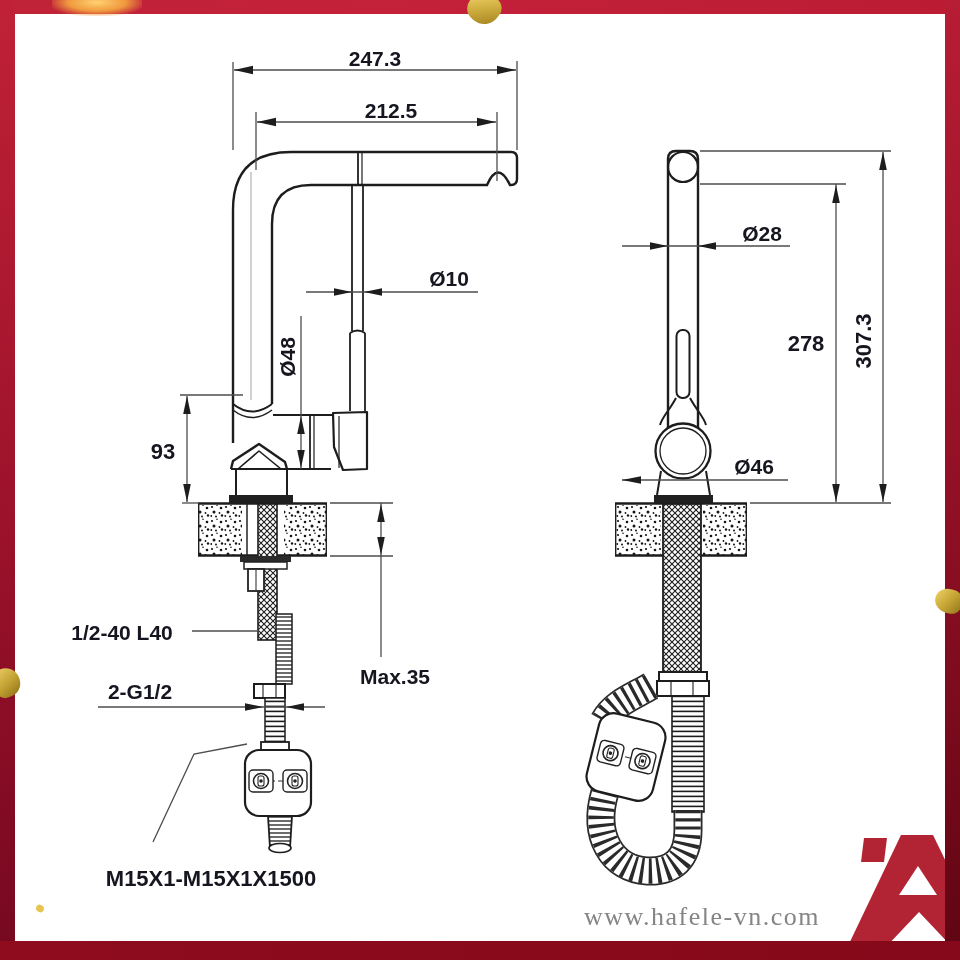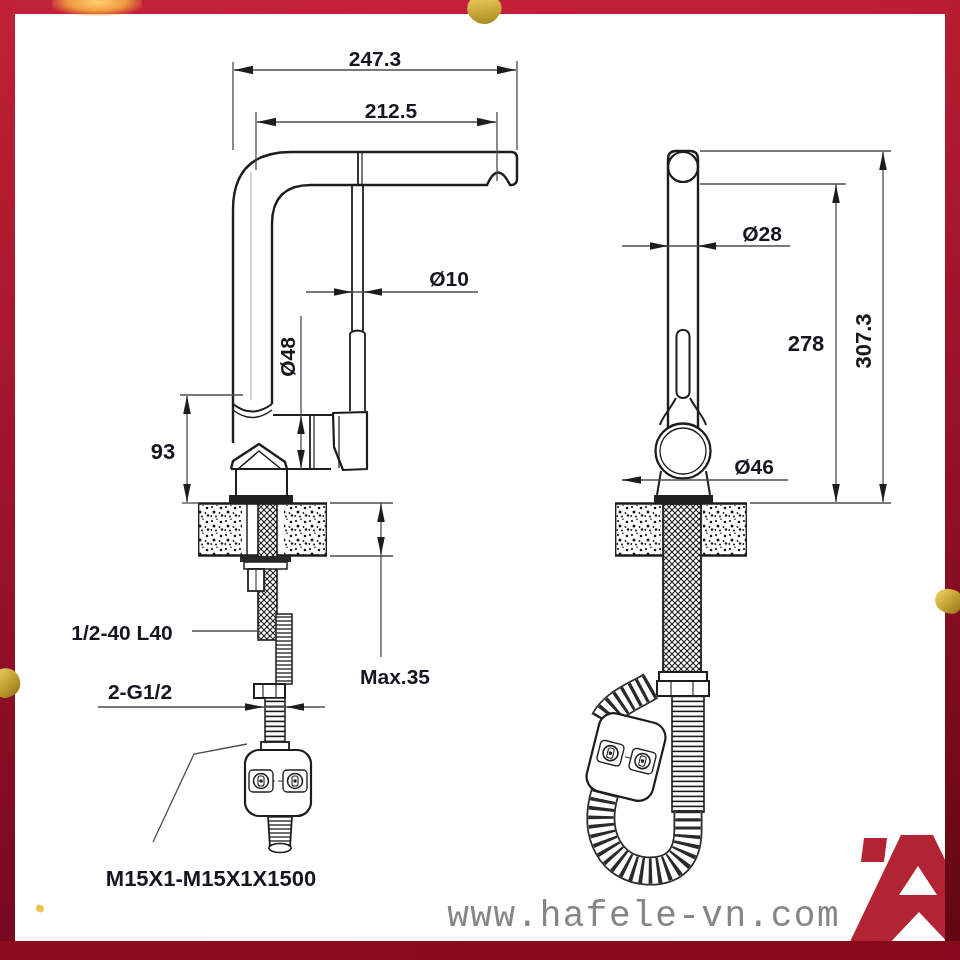--- a/index.html
+++ b/index.html
@@ -3,23 +3,23 @@
 <meta charset="utf-8">
 <style>
   html,body{margin:0;padding:0;}
   body{
     width:960px;height:960px;position:relative;overflow:hidden;
     background:#ffffff;font-family:"Liberation Sans",sans-serif;
   }
   .canvas{position:absolute;inset:0;background:#fff;}
   svg text{font-family:"Liberation Sans",sans-serif;font-weight:bold;fill:#15161f;}
   .watermark{
-    position:absolute;right:120px;top:901px;height:32px;line-height:32px;
-    font-size:36px;font-weight:400;color:#858585;letter-spacing:1.5px;
-    font-family:Liberation Mono, monospace;
+    position:absolute;right:140px;top:901px;height:32px;line-height:32px;
+    font-size:26px;font-weight:400;color:#858585;letter-spacing:1.5px;
+    font-family:Liberation Serif, serif;
   }
   .frame{position:absolute;}
   .frame-top{left:0;top:0;width:960px;height:14px;
     background:linear-gradient(90deg,#c02338,#c4213b 40%,#bb1c34);}
   .frame-left{left:0;top:0;width:15px;height:960px;
     background:linear-gradient(180deg,#c02137,#9b122a 55%,#750820);}
   .frame-right{left:945px;top:0;width:15px;height:960px;
     background:linear-gradient(180deg,#b71d34,#8e0f24 55%,#5f0513);}
   .frame-bottom{left:0;top:941px;width:960px;height:19px;
     background:linear-gradient(90deg,#8e0c1d,#85091a);}

